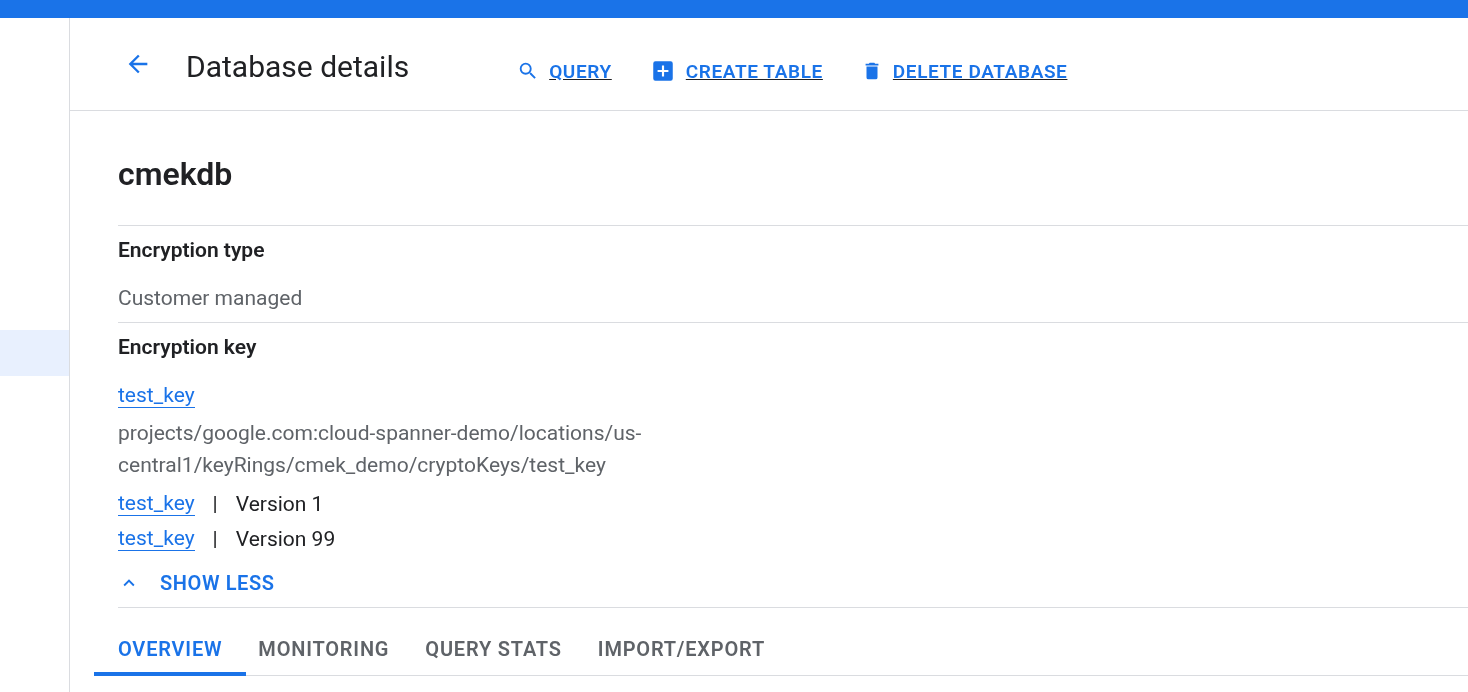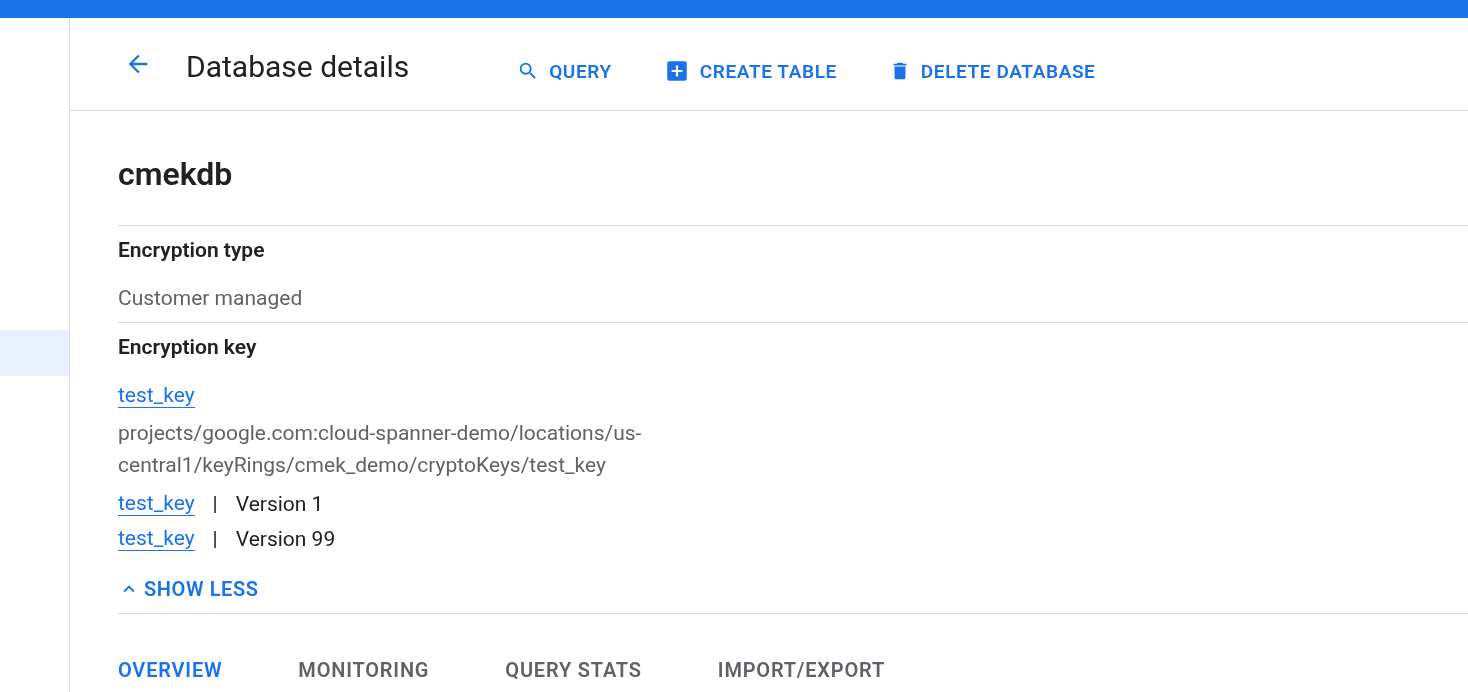--- a/index.html
+++ b/index.html
@@ -20,43 +20,43 @@
   .stage{flex:1;display:flex;}
   .leftcol{width:70px;flex:none;border-right:1px solid var(--border);position:relative;}
   .leftcol .sel{position:absolute;left:0;right:0;top:312px;height:46px;background:#e8f0fe;}
 
   .main{flex:1;display:flex;flex-direction:column;}
 
   
   .hdr{display:flex;align-items:flex-end;padding:26px 4px 26px 48px;border-bottom:1px solid var(--border);gap:28px;}
   .back-btn{width:40px;height:40px;display:flex;align-items:center;justify-content:center;color:var(--blue);cursor:pointer;border-radius:50%;}
   .hdr h1{font-size:30px;font-weight:400;letter-spacing:0;}
-  .actions{display:flex;gap:52px;margin-left:80px;}
+  .actions{display:flex;gap:38px;margin-left:80px;text-decoration:underline;}
   .abtn{display:flex;align-items:center;gap:10px;color:var(--blue);font-size:19px;font-weight:600;letter-spacing:.6px;cursor:pointer;}
   .abtn svg{width:22px;height:22px;fill:var(--blue);}
   .abtn.thick svg{width:26px;height:26px;}
 
   
   .content{padding:44px 0 0 48px; max-width:1400px;}
   .dbname{font-size:32px;font-weight:600;margin-bottom:32px;}
   .details{border-top:1px solid var(--border);font-size:21px;}
   .row{display:flex;border-bottom:1px solid var(--border);flex-direction:column;}
   .row .k{width:326px;padding:12px 0;font-weight:600;font-size:21px;}
   .row .v{flex:1;padding:12px 0;color:var(--gray);font-size:21px;}
   .link{color:var(--link);border-bottom:1px solid var(--link);cursor:pointer;text-decoration:none;}
   .vblock{display:flex;flex-direction:column;gap:10px;align-items:flex-start;}
   .keypath{max-width:660px;line-height:1.5;}
   .kver{color:var(--txt);display:flex;align-items:center;gap:0;}
   .kver .sep{margin:0 18px;color:var(--txt);}
   .kver .ver{color:var(--txt);}
-  .showless{display:flex;align-items:center;gap:4px;color:var(--blue);font-size:20px;font-weight:600;letter-spacing:.6px;cursor:pointer;margin-top:16px;}
+  .showless{display:flex;align-items:center;gap:20px;color:var(--blue);font-size:20px;font-weight:600;letter-spacing:.6px;cursor:pointer;margin-top:10px;}
   .showless svg{width:22px;height:22px;fill:var(--blue);}
 
   
-  .tabs{display:flex;gap:76px;margin-top:44px;border-bottom:1px solid var(--border);padding:0 0 0 0;}
+  .tabs{display:flex;gap:36px;margin-top:29px;border-bottom:1px solid var(--border);padding:0 0 0 0;}
   .tab{padding:0 0 14px 0;font-size:20px;font-weight:600;letter-spacing:.8px;color:var(--gray);cursor:pointer;position:relative;}
   .tab.active{color:var(--blue);}
   .tab.active::after{content:"";position:absolute;left:-24px;right:-24px;bottom:-1px;height:4px;background:var(--blue);}
 </style>
 </head>
 <body>
 
 <div class="topbar"></div>
 
 <div class="stage">

